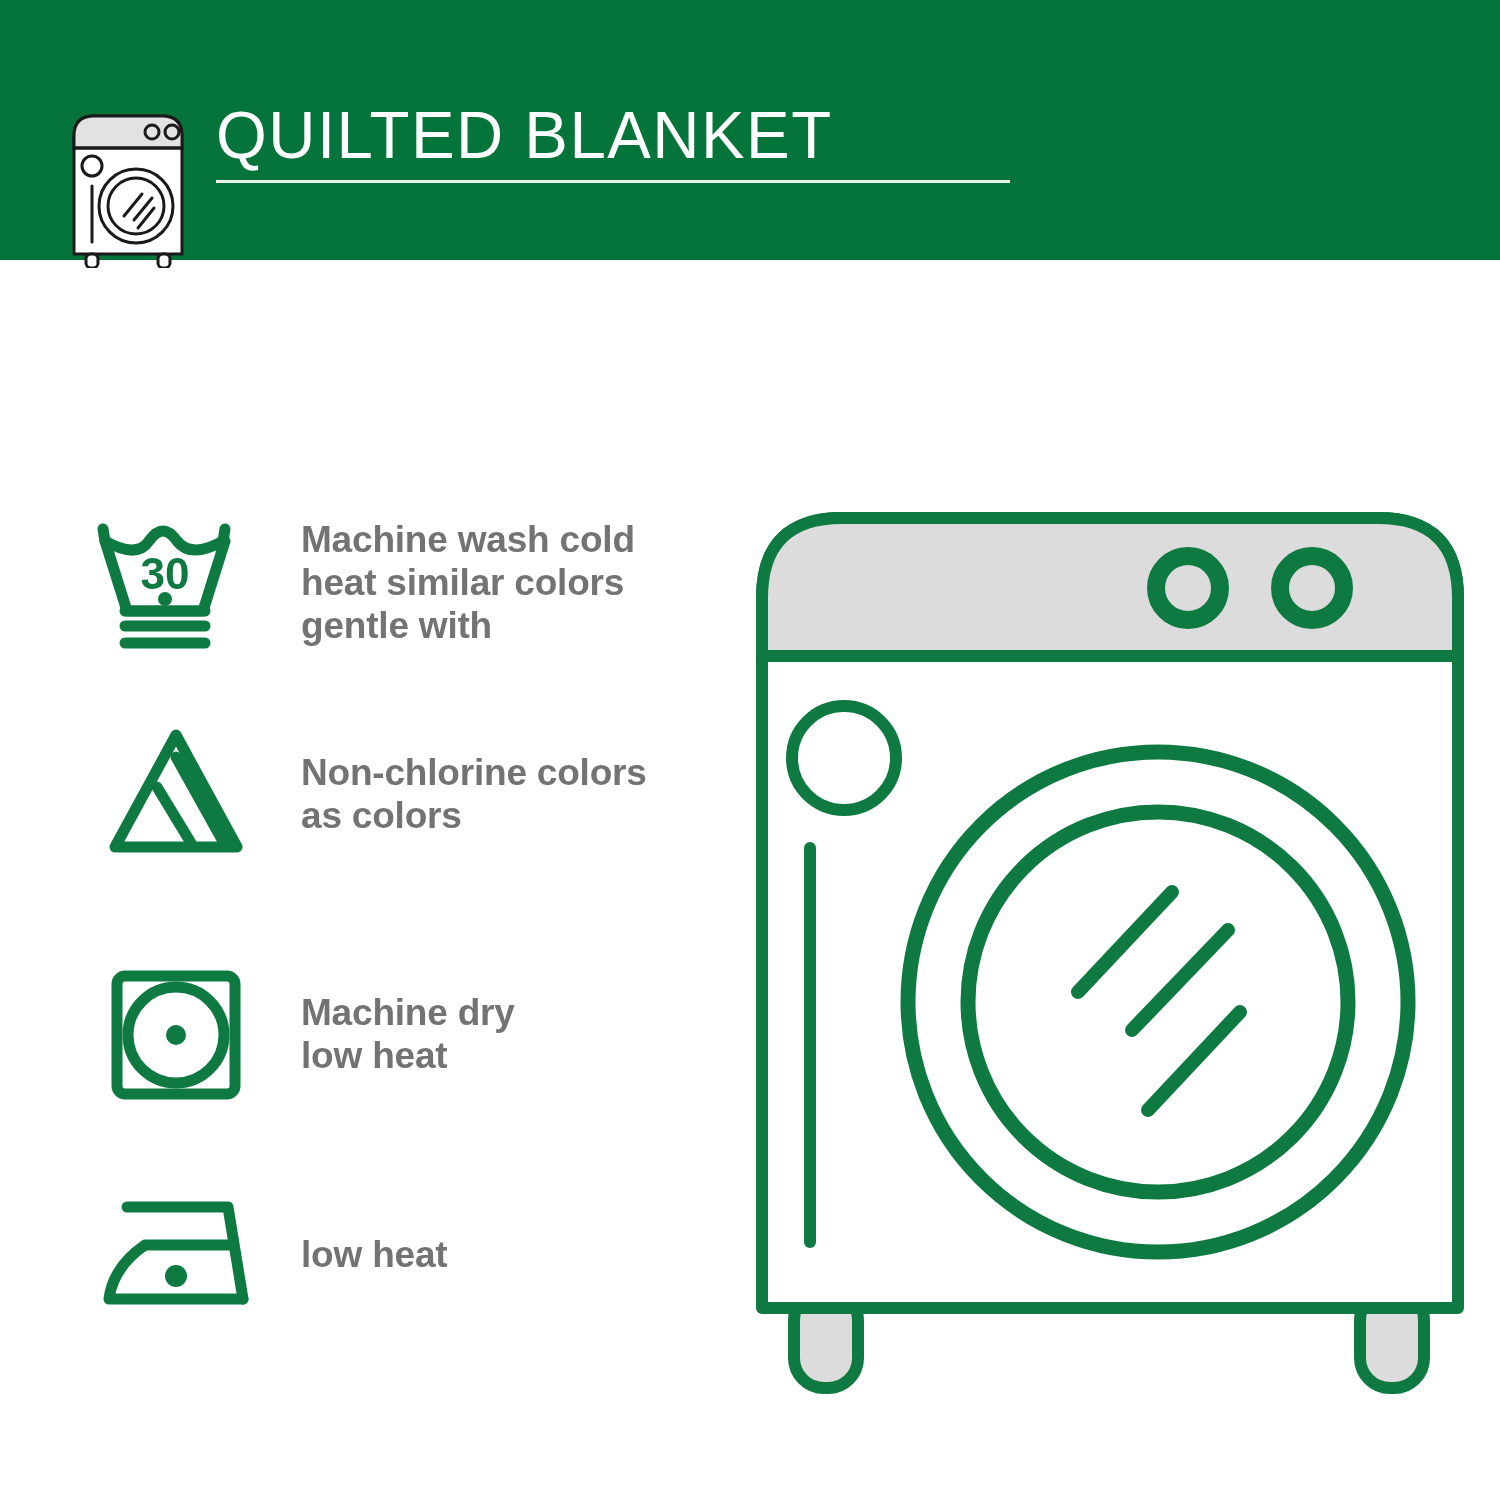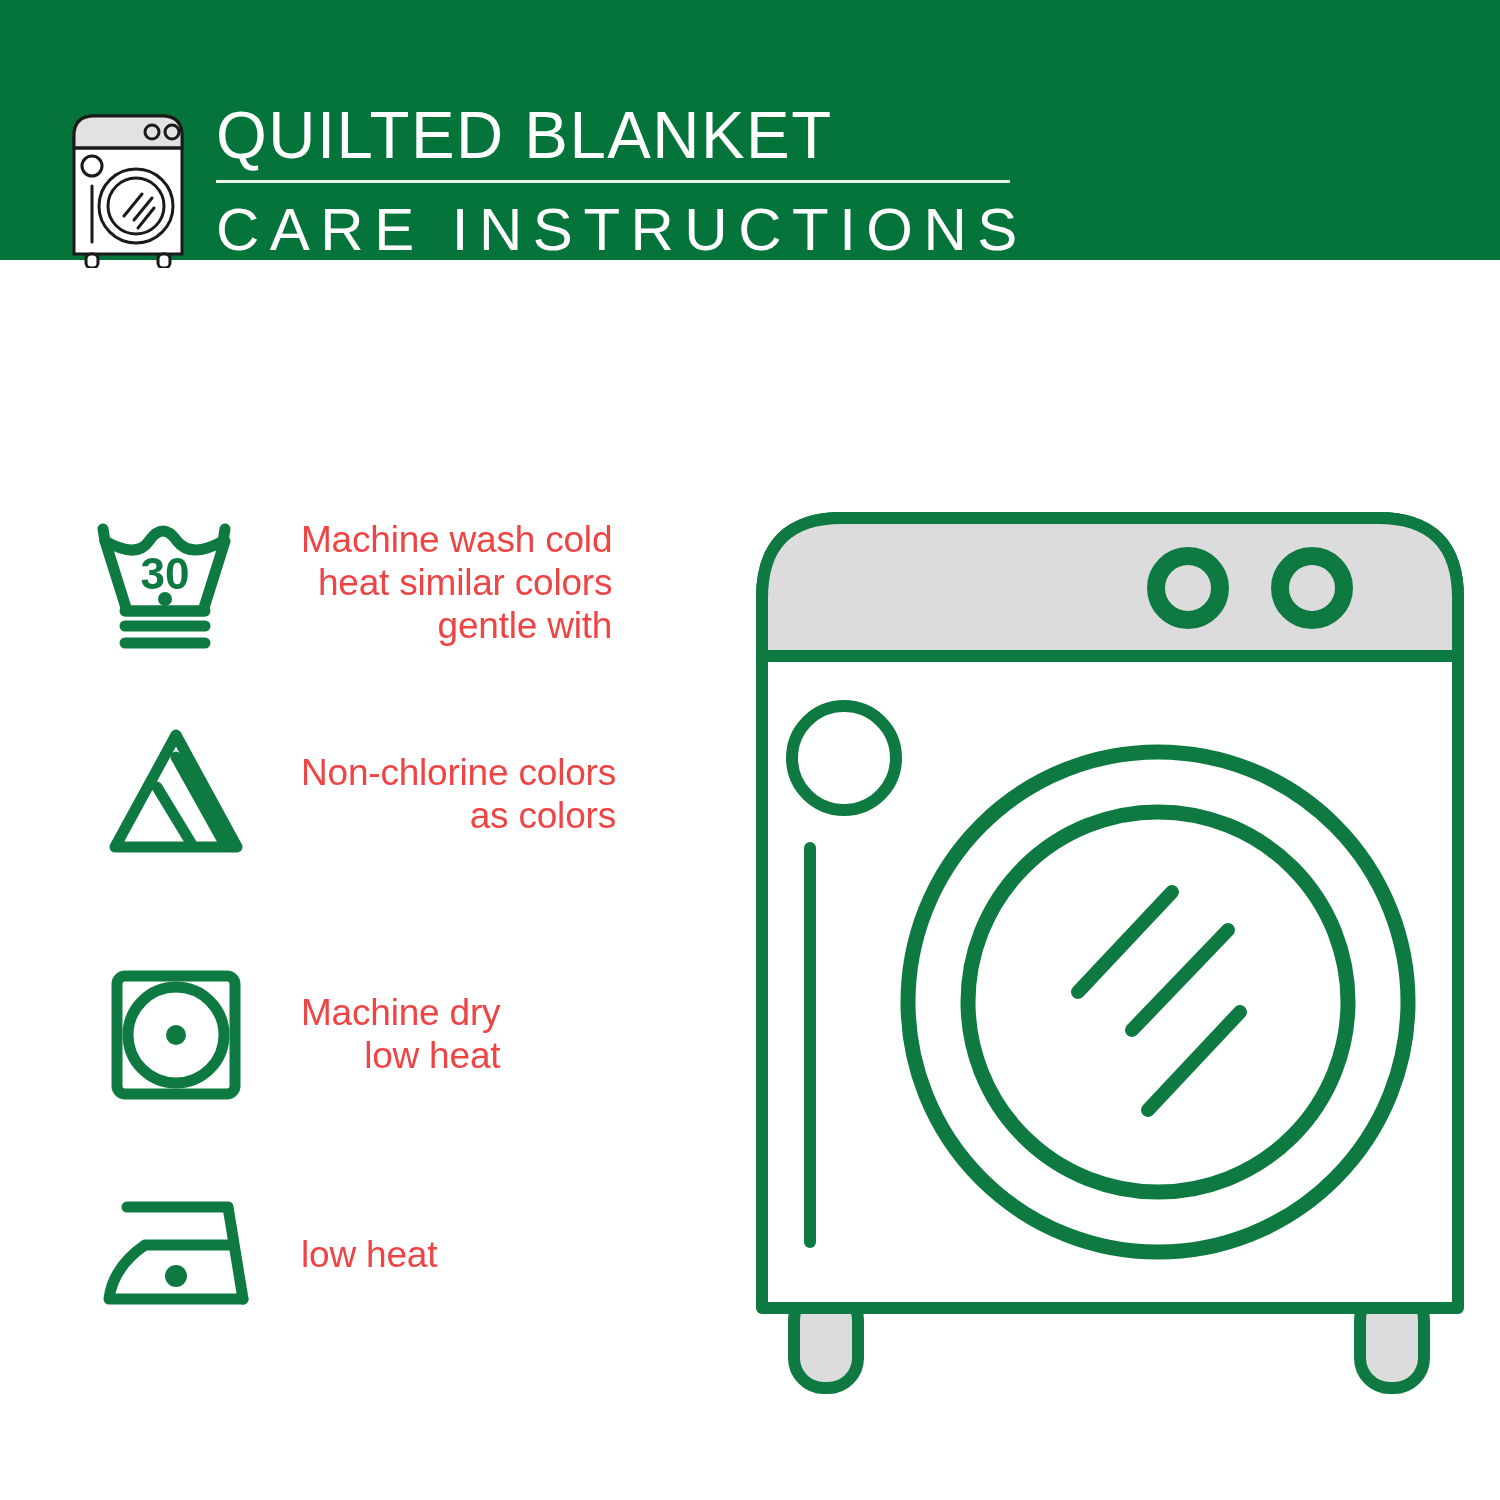--- a/index.html
+++ b/index.html
@@ -84,25 +84,24 @@
   .care-symbol {
     width:250px;
     min-width:250px;
     display:flex;
     align-items:center;
     justify-content:center;
   }
   .care-label {
     font-family:"Liberation Sans", sans-serif;
     font-size:37px;
-    font-weight:400;
-    color:#ef4444;
+    font-weight:700;
+    color:#737373;
     line-height:43px;
     letter-spacing:-0.2px;
-    text-align:right;
   }
 
   
   .machine {
     position:absolute;
     left:740px; top:480px;
     width:740px; height:960px;
   }
 </style>
 </head>
@@ -134,21 +133,20 @@
         <line x1="74" y1="124" x2="90" y2="104" stroke="#1a1a1a" stroke-width="3" stroke-linecap="round"></line>
 
         <rect x="22" y="150" width="12" height="14" rx="5" fill="#FFFFFF" stroke="#1a1a1a" stroke-width="3"></rect>
         <rect x="94" y="150" width="12" height="14" rx="5" fill="#FFFFFF" stroke="#1a1a1a" stroke-width="3"></rect>
       </svg>
     </div>
 
     <div class="header-text">
       <div class="title-main">QUILTED BLANKET</div>
       <div class="title-divider"></div>
-      <div class="title-sub">CARE INSTRUCTIONS</div>
     </div>
 
   </div>
 
   <div class="care-list">
 
     <div class="care-row care-row-0">
       <div class="care-symbol">
         <svg viewBox="0 0 170 150" width="170" height="150" xmlns="http://www.w3.org/2000/svg">
           <g fill="none" stroke="#0E7A42" stroke-width="11" stroke-linecap="round" stroke-linejoin="round">

